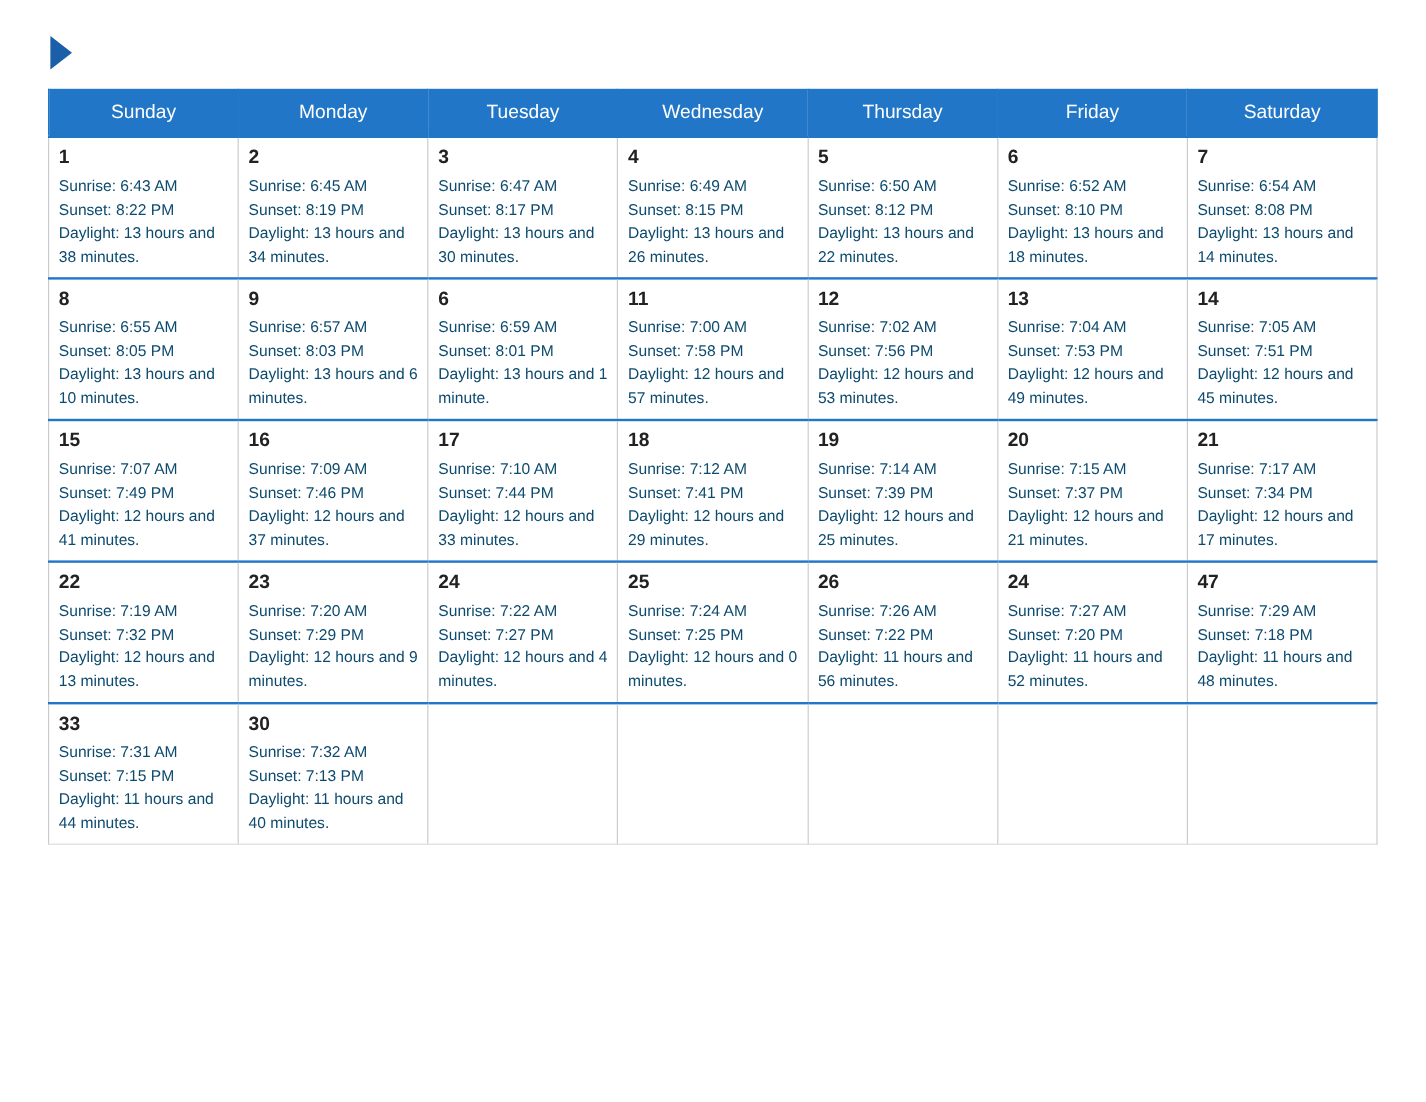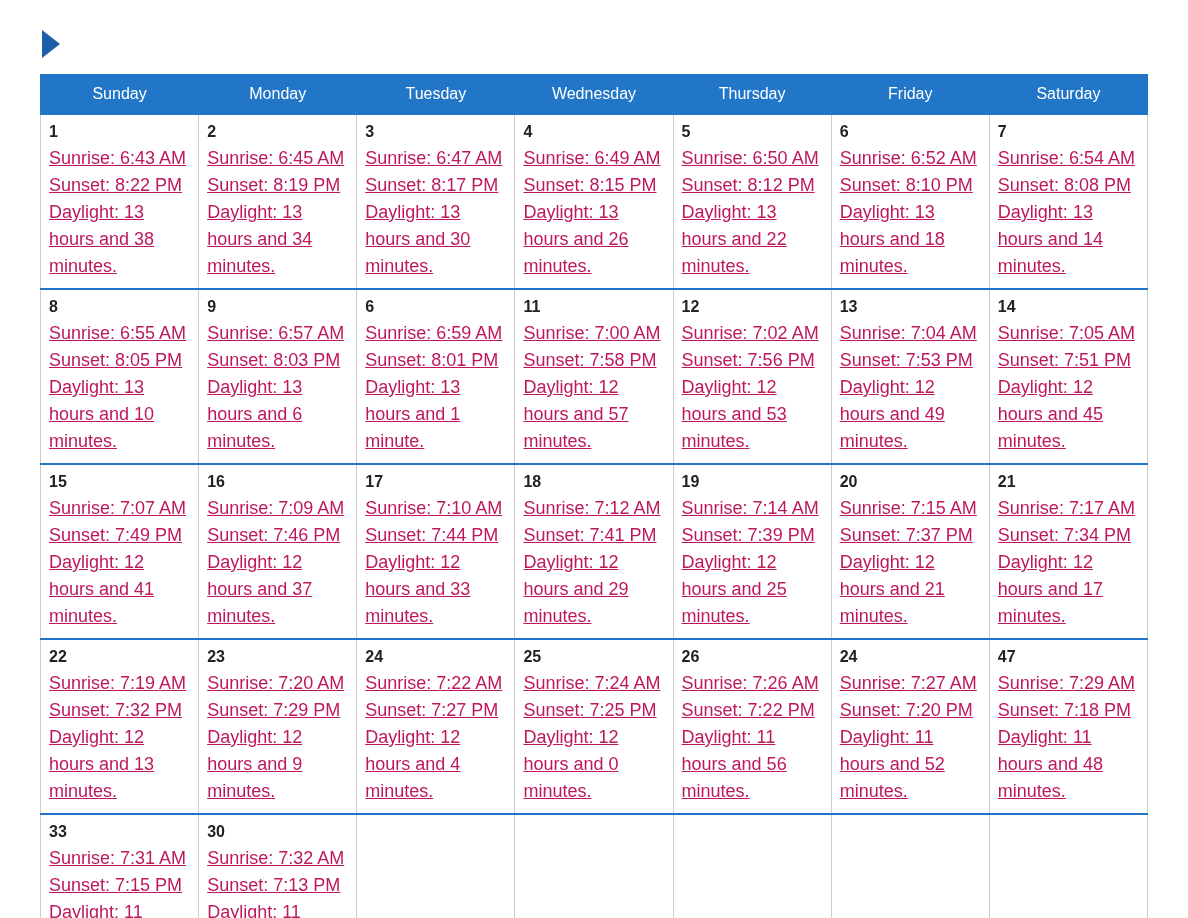--- a/index.html
+++ b/index.html
@@ -83,24 +83,23 @@
       border-bottom: 1px solid #ddd;
     }
     .day-number {
       font-size: 16px;
       font-weight: bold;
       color: #222;
       display: block;
       margin-bottom: 4px;
     }
     .day-info {
-      font-size: 18px;
+      font-size: 13px;
       line-height: 1.5;
-      color: #be185d;
-      text-decoration: underline;
+      color: #0c4a6e;
     }
     .empty-cell {
       background: #fff;
     }
   </style>
 </head>
 <body>
 
 <div class="header-area">
   <div class="logo-wrapper">

